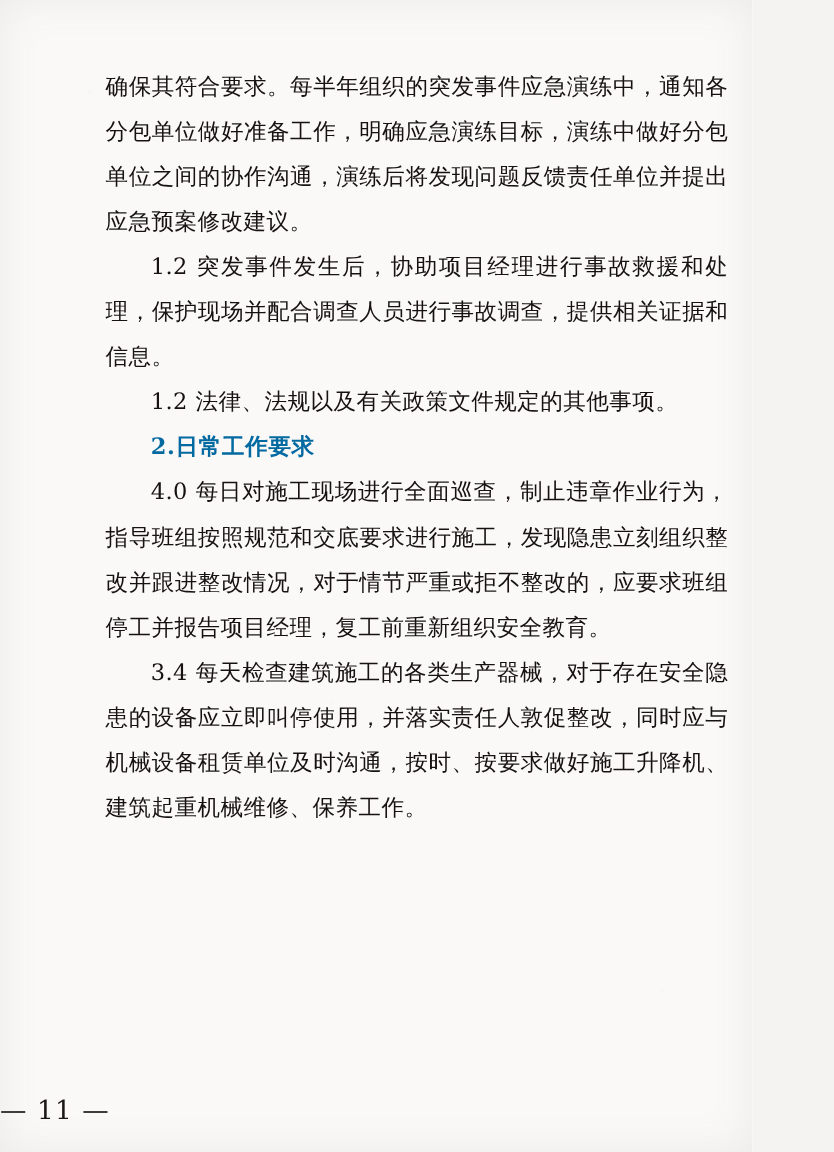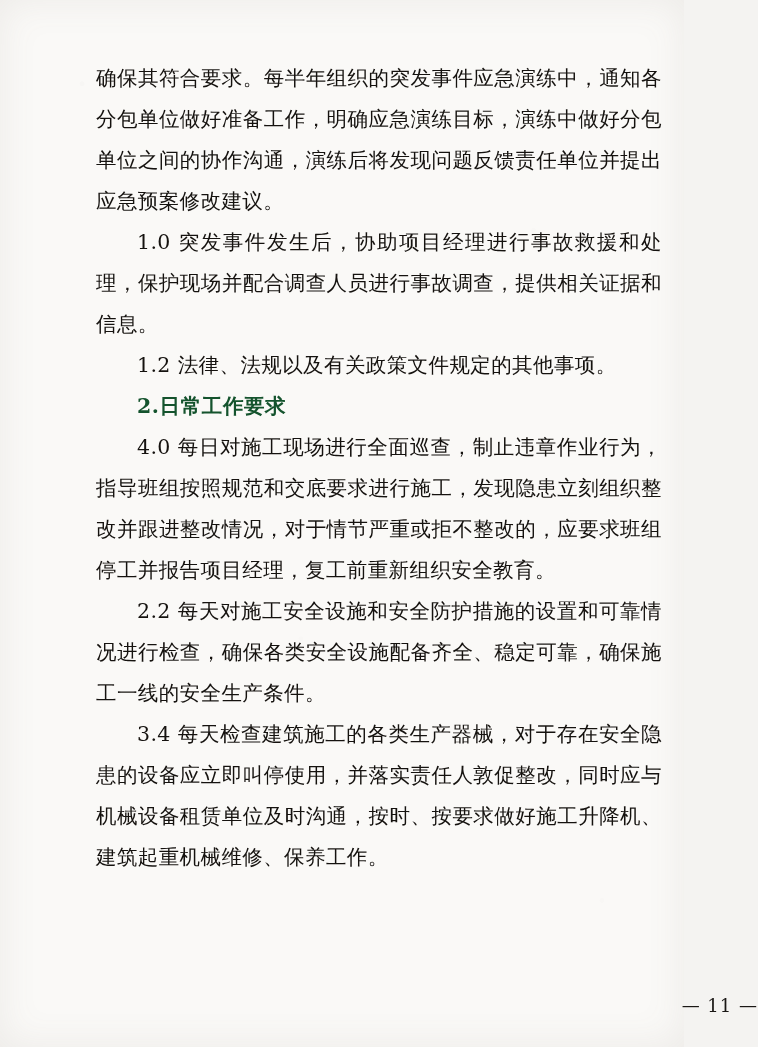--- a/index.html
+++ b/index.html
@@ -35,34 +35,34 @@
     letter-spacing: 0.4px;
     margin: 0 0 0 0;
     font-family: "DejaVu Serif", serif;
   }
   .indent {
     text-indent: 41px;
   }
   .heading {
     font-size: 20.5px;
     line-height: 41px;
-    color: #14532d;
+    color: #0369a1;
     font-weight: bold;
     text-indent: 41px;
     letter-spacing: 0.6px;
     margin: 0;
     font-family: "DejaVu Serif", serif;
   }
   .footer {
     position: absolute;
     left: 0;
     top: 995px;
     width: 758px;
-    text-align: right;
-    font-size: 18px;
+    text-align: left;
+    font-size: 24px;
     color: #1a1715;
     letter-spacing: 1px;
     font-family: "DejaVu Serif", serif;
   }
   
   .grain {
     position: absolute;
     inset: 0;
     pointer-events: none;
     background:
@@ -79,25 +79,24 @@
     box-shadow: inset 0 0 38px rgba(120,110,95,0.10);
   }
 </style>
 </head>
 <body>
 
 <div class="page">
   <div class="page-inner">
 
     <p class="para">确保其符合要求。每半年组织的突发事件应急演练中，通知各分包单位做好准备工作，明确应急演练目标，演练中做好分包单位之间的协作沟通，演练后将发现问题反馈责任单位并提出应急预案修改建议。</p>
-    <p class="para indent">1.0 突发事件发生后，协助项目经理进行事故救援和处理，保护现场并配合调查人员进行事故调查，提供相关证据和信息。</p>
+    <p class="para indent">1.2 突发事件发生后，协助项目经理进行事故救援和处理，保护现场并配合调查人员进行事故调查，提供相关证据和信息。</p>
     <p class="para indent">1.2 法律、法规以及有关政策文件规定的其他事项。</p>
     <p class="heading">2.日常工作要求</p>
     <p class="para indent">4.0 每日对施工现场进行全面巡查，制止违章作业行为，指导班组按照规范和交底要求进行施工，发现隐患立刻组织整改并跟进整改情况，对于情节严重或拒不整改的，应要求班组停工并报告项目经理，复工前重新组织安全教育。</p>
-    <p class="para indent">2.2 每天对施工安全设施和安全防护措施的设置和可靠情况进行检查，确保各类安全设施配备齐全、稳定可靠，确保施工一线的安全生产条件。</p>
     <p class="para indent">3.4 每天检查建筑施工的各类生产器械，对于存在安全隐患的设备应立即叫停使用，并落实责任人敦促整改，同时应与机械设备租赁单位及时沟通，按时、按要求做好施工升降机、建筑起重机械维修、保养工作。</p>
 
   </div>
 
   <div class="footer">— 11 —</div>
 
   <div class="grain"></div>
   <div class="edge-shadow"></div>
 </div>
 

